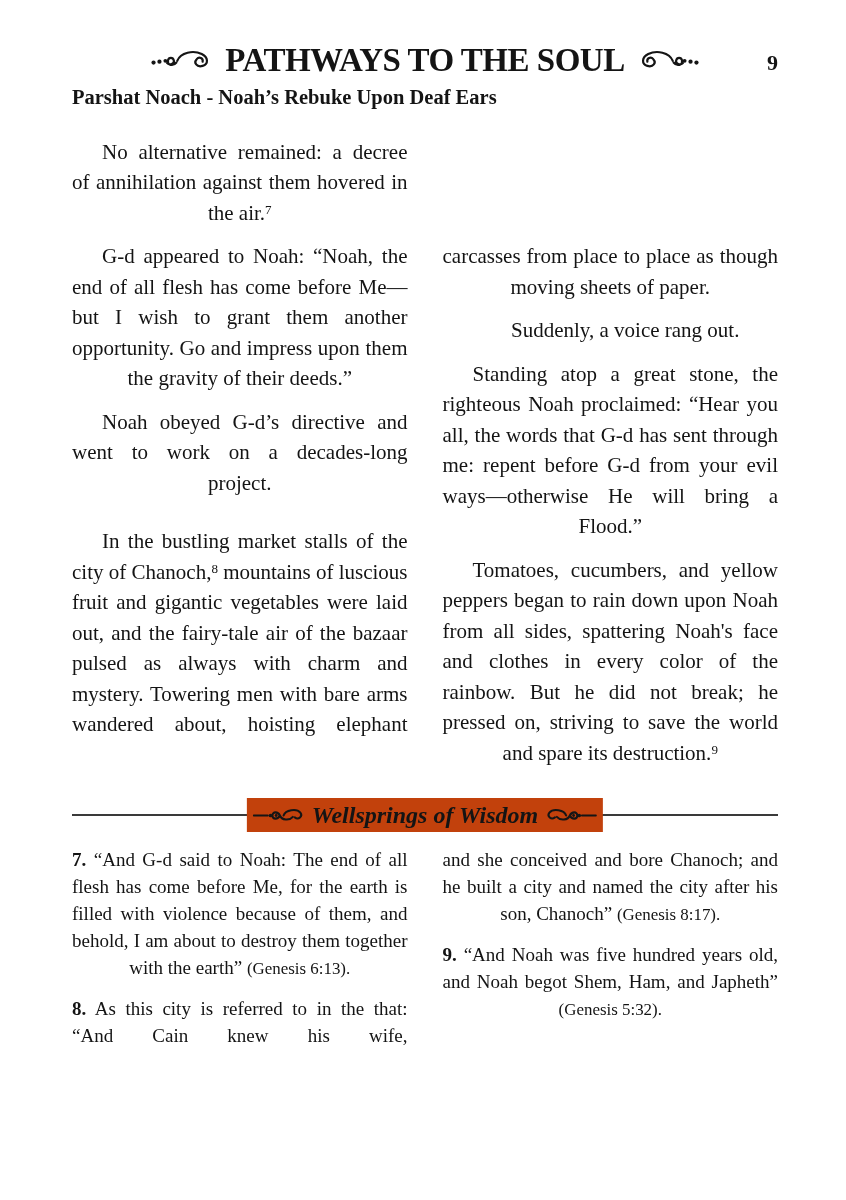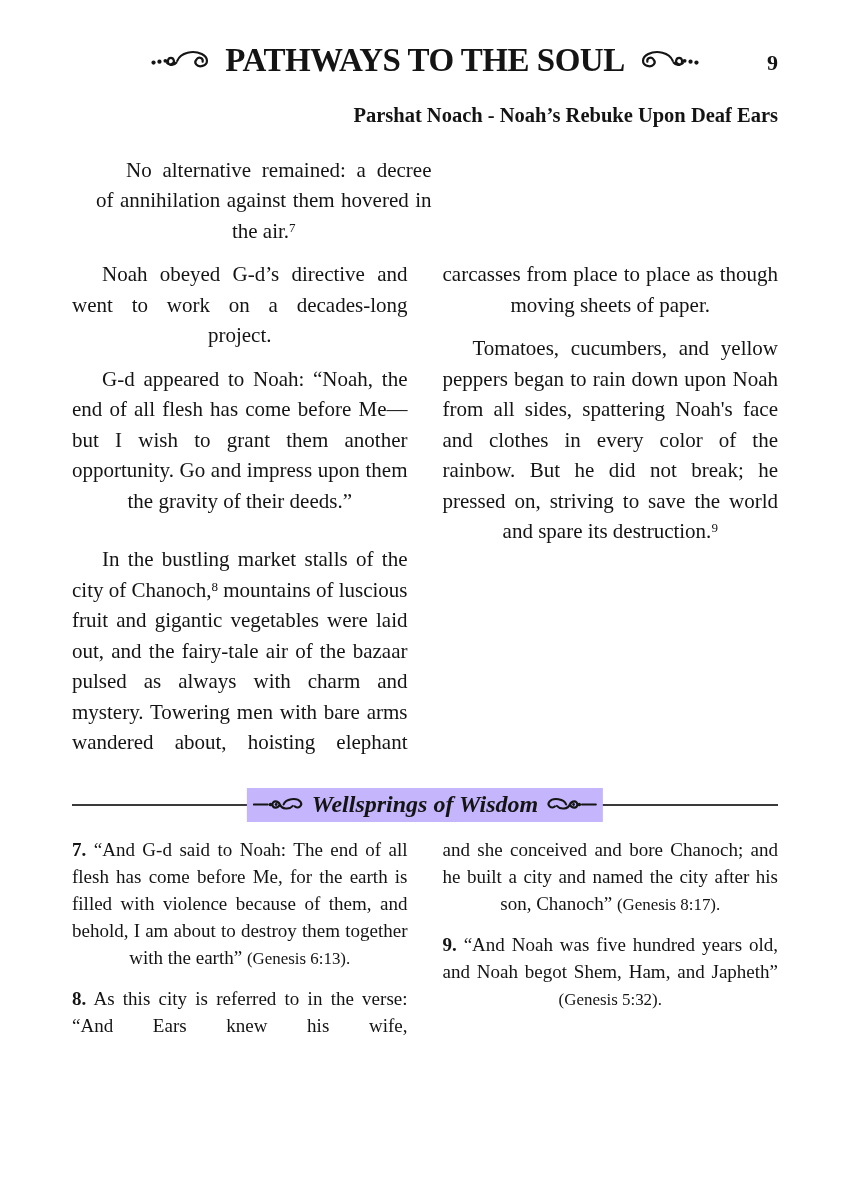--- a/index.html
+++ b/index.html
@@ -7,34 +7,34 @@
     position:relative;
     width:846px;height:1200px;
     box-sizing:border-box;
     padding:42px 68px 0 72px;
     background:#ffffff;
     color:#141414;
     font-family:"Liberation Serif", serif;
     overflow:hidden;
   }
   
-  .hdr{position:relative;text-align:right;}
+  .hdr{position:relative;text-align:left;}
   .title-row{display:flex;justify-content:center;align-items:center;gap:8px;}
   .title{
     display:inline-block;font-size:33px;font-weight:700;letter-spacing:-0.5px;
     margin:0;line-height:1.1;
   }
   .page-num{position:absolute;right:0;top:8px;font-size:22px;font-weight:700;}
-  .subtitle{font-size:20.5px;font-weight:700;margin-top:25px;line-height:1.2;}
+  .subtitle{font-size:20.5px;font-weight:700;margin-top:7px;line-height:1.2;}
   .flourish{flex:0 0 auto;}
   .flip{transform:scaleX(-1);}
   
   .two-col{display:flex;gap:35px;}
   .col{width:335.5px;flex:0 0 auto;}
-  .intro{margin-top:27px;margin-left:24px;}
+  .intro{margin-top:27px;}
   
   .para{
     margin:0 0 13px;
     font-size:21px;line-height:30.5px;
     text-align:justify;text-align-last:center;
     text-indent:30px;
   }
   .para.flush{text-indent:0;}
   .para.runover{text-align-last:justify;margin-top:28px;}
   .section-heading{
@@ -46,21 +46,21 @@
   .seg-cite{font-size:0.89em;}
   
   .divider{position:relative;margin:17px 0 10px;height:34px;}
   .divider::before{
     content:"";position:absolute;left:0;right:0;top:16px;
     border-top:2px solid #3a3a3a;
   }
   .divider-label{
     position:relative;display:inline-flex;align-items:center;gap:5px;
     left:50%;transform:translateX(-50%);
-    background:#c4b5fd;padding:0 6px;height:34px;
+    background:#c2410c;padding:0 6px;height:34px;
     font-size:24px;font-weight:700;font-style:italic;
   }
   .fn{
     margin:4px 0 13px;
     font-size:19px;line-height:27px;
     text-align:justify;text-align-last:center;text-indent:0;
   }
   .fn.runover{text-align-last:justify;}
 </style>
 </head>
@@ -100,26 +100,28 @@
 
   <section class="two-col intro">
     <div class="col">
       <p class="para"><span>No alternative remained: a decree of annihilation against them hovered in the air.</span><sup>7</sup></p>
     </div>
   </section>
 
 
   <section class="two-col">
     <div class="col">
+      <p class="para"><span>G-d appeared to Noah: “Noah, the end of all flesh has come before Me—but I wish to grant them another opportunity. Go and impress upon them the gravity of their deeds.”</span></p>
       <p class="para"><span>Noah obeyed G-d’s directive and went to work on a decades-long project.</span></p>
-      <p class="para"><span>G-d appeared to Noah: “Noah, the end of all flesh has come before Me—but I wish to grant them another opportunity. Go and impress upon them the gravity of their deeds.”</span></p>
       <p class="para runover"><span>In the bustling market stalls of the city of Chanoch,</span><sup>8</sup><span> mountains of luscious fruit and gigantic vegetables were laid out, and the fairy-tale air of the bazaar pulsed as always with charm and mystery. Towering men with bare arms wandered about, hoisting elephant</span></p>
     </div>
     <div class="col">
       <p class="para flush"><span>carcasses from place to place as though moving sheets of paper.</span></p>
+      <p class="para"><span>Suddenly, a voice rang out.</span></p>
+      <p class="para"><span>Standing atop a great stone, the righteous Noah proclaimed: “Hear you all, the words that G-d has sent through me: repent before G-d from your evil ways—otherwise He will bring a Flood.”</span></p>
       <p class="para"><span>Tomatoes, cucumbers, and yellow peppers began to rain down upon Noah from all sides, spattering Noah's face and clothes in every color of the rainbow. But he did not break; he pressed on, striving to save the world and spare its destruction.</span><sup>9</sup></p>
     </div>
   </section>
 
   <div class="divider">
     <span class="divider-label">
       <svg viewBox="0 0 58 16" width="54" height="15" aria-hidden="true">
         <g fill="none" stroke="#151515" stroke-width="2.2" stroke-linecap="round">
           <path d="M1,8 H16"></path>
           <path d="M29,8 C27,12.5 21,12.5 21,8 C21,3.5 27,3.5 29,8 C31,13 39,14 43,9.5"></path>
@@ -141,21 +143,21 @@
             <circle cx="19" cy="8" r="2"></circle>
             <circle cx="25" cy="8" r="1.5"></circle>
           </g>
       </svg>
     </span>
   </div>
 
   <section class="two-col">
     <div class="col">
       <p class="fn"><span class="seg-bold">7.</span><span> “And G-d said to Noah: The end of all flesh has come before Me, for the earth is filled with violence because of them, and behold, I am about to destroy them together with the earth” </span><span class="seg-cite">(Genesis 6:13).</span></p>
-      <p class="fn runover"><span class="seg-bold">8.</span><span> As this city is referred to in the verse: “And Ears knew his wife,</span></p>
+      <p class="fn runover"><span class="seg-bold">8.</span><span> As this city is referred to in the that: “And Cain knew his wife,</span></p>
     </div>
     <div class="col">
       <p class="fn"><span>and she conceived and bore Chanoch; and he built a city and named the city after his son, Chanoch” </span><span class="seg-cite">(Genesis 8:17).</span></p>
       <p class="fn"><span class="seg-bold">9.</span><span> “And Noah was five hundred years old, and Noah begot Shem, Ham, and Japheth” </span><span class="seg-cite">(Genesis 5:32).</span></p>
     </div>
   </section>
 
 </div>
 
 </body></html>

